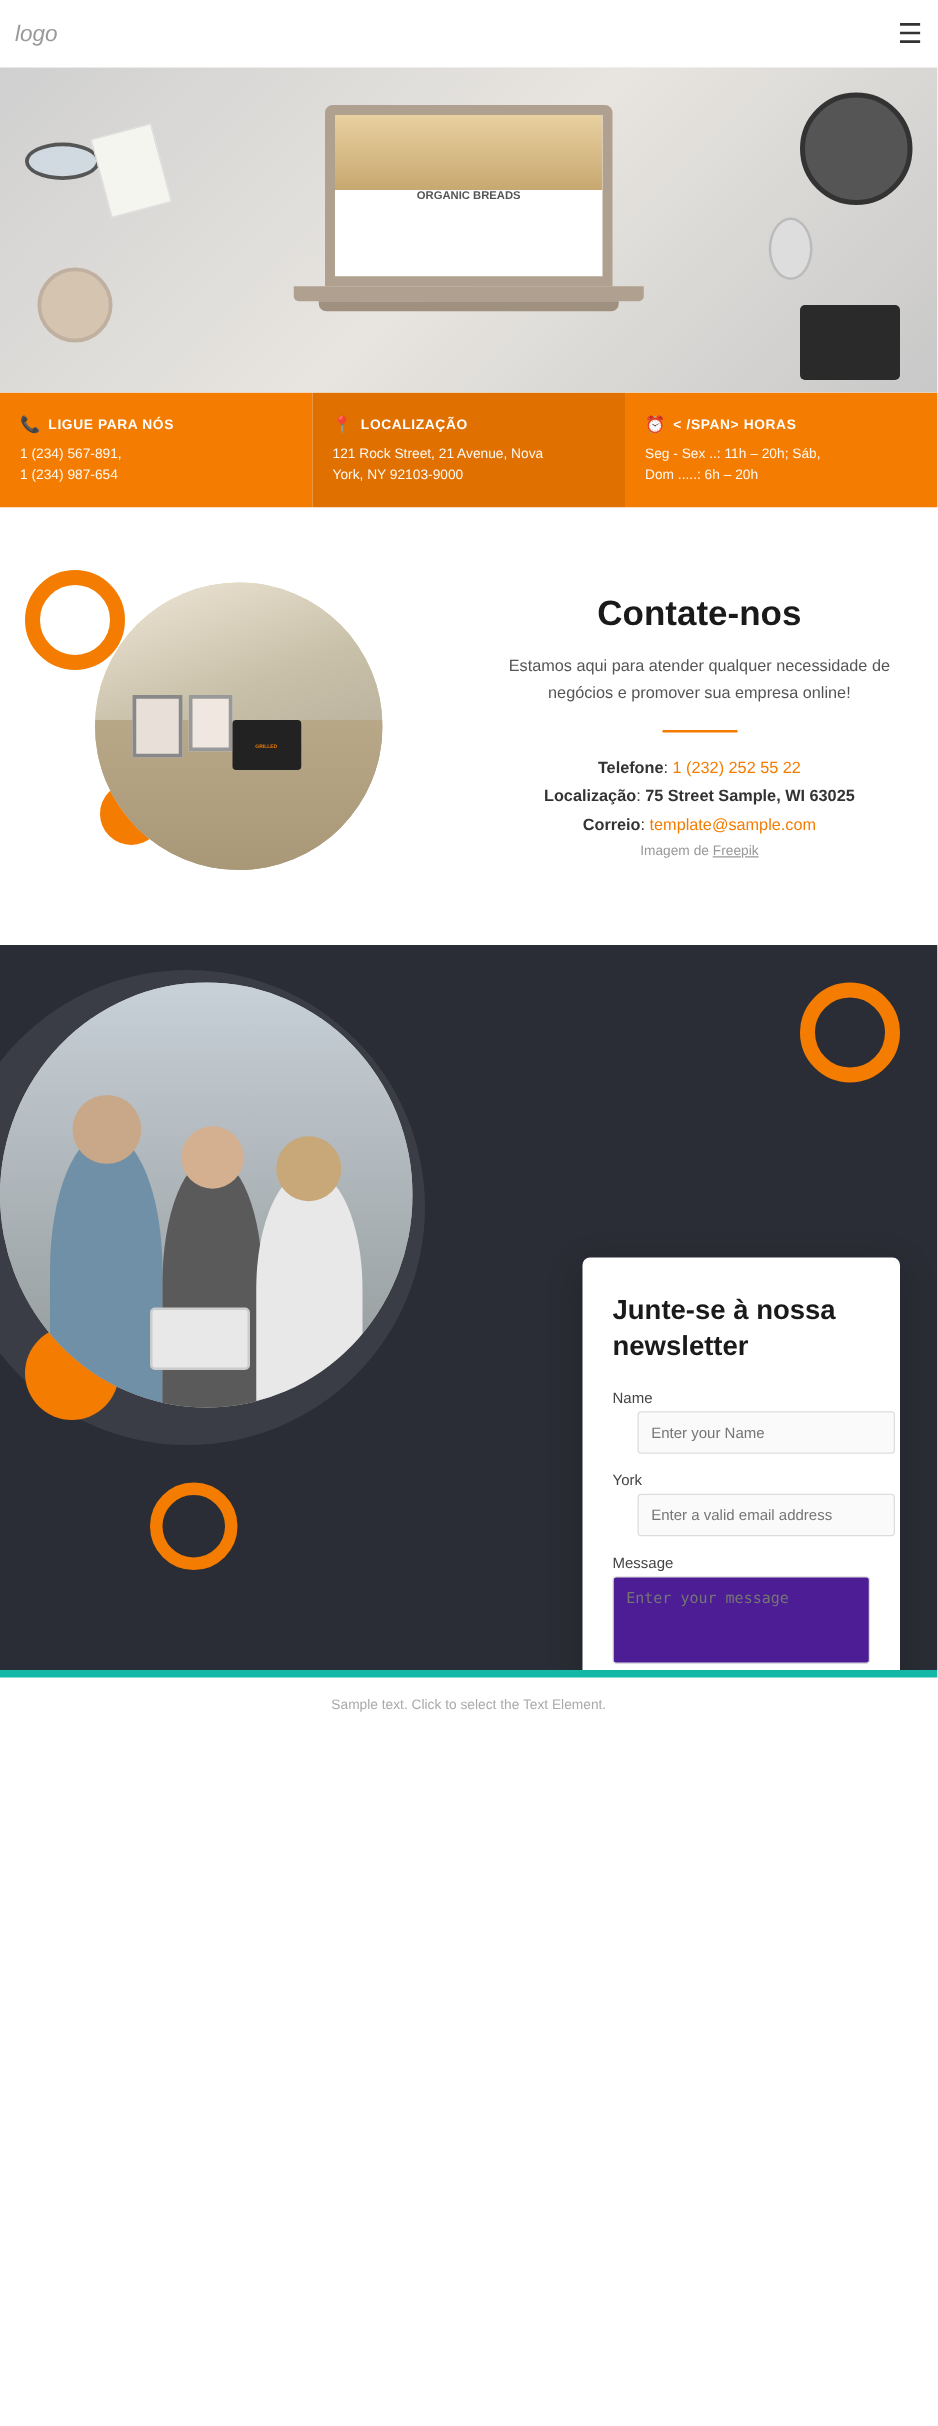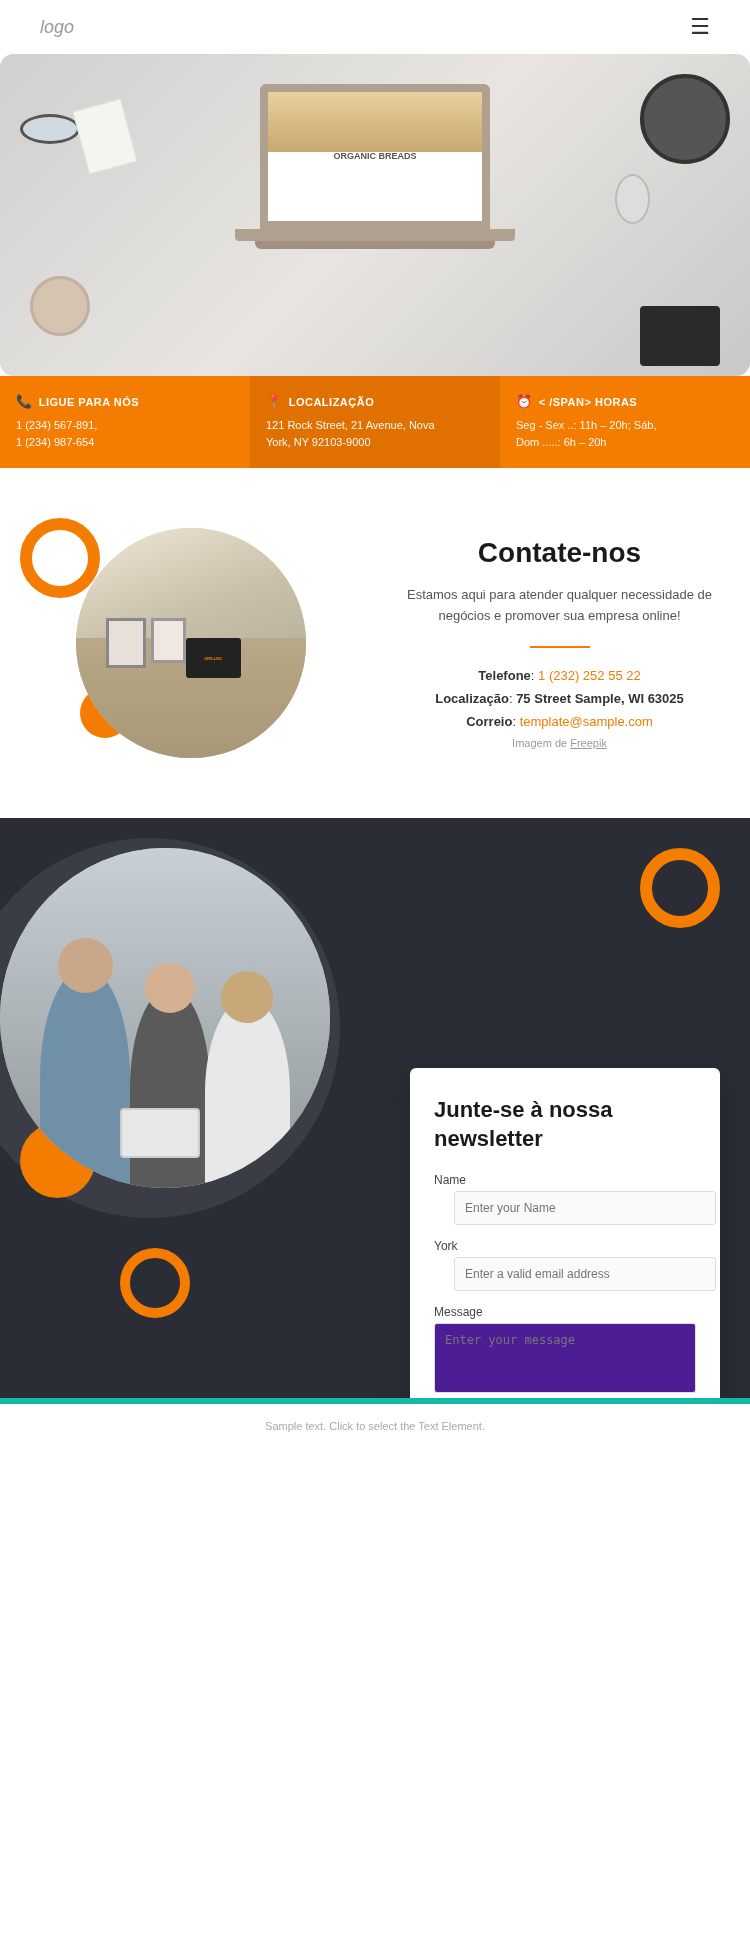--- a/index.html
+++ b/index.html
@@ -3,45 +3,44 @@
   <meta charset="utf-8">
   <style>
     * { margin: 0; padding: 0; box-sizing: border-box; }
     body { font-family: 'Arial', sans-serif; width: 750px; background: #fff; overflow-x: hidden; }
 
     
     .header {
       display: flex;
       justify-content: space-between;
       align-items: center;
-      padding: 14px 40px;
+      padding: 14px 12px;
       background: #fff;
     }
     .header-logo {
       font-size: 18px;
       color: #999;
       font-style: italic;
     }
     .hamburger-icon {
       font-size: 22px;
       color: #333;
       cursor: pointer;
     }
 
     
     .hero {
       width: 100%;
-      height: 322px;
+      height: 260px;
       background: #e8e8e8;
       position: relative;
       overflow: hidden;
       display: flex;
       align-items: center;
       justify-content: center;
-      border-radius: 14px;
     }
     .hero-bg {
       width: 100%;
       height: 100%;
       background: linear-gradient(135deg, #d0d0d0 0%, #e8e5e0 50%, #c8c8c8 100%);
       position: absolute;
       top: 0; left: 0;
     }
     
     .laptop {
@@ -446,21 +445,21 @@
       background: #e8e8e8;
       border-radius: 4px;
       border: 2px solid #ccc;
     }
 
     
     .newsletter-card {
       position: absolute;
       top: 250px;
       right: 30px;
-      width: 310px;
+      width: 254px;
       background: #fff;
       border-radius: 6px;
       padding: 28px 24px 20px 24px;
       box-shadow: 0 8px 30px rgba(0,0,0,0.2);
     }
     .newsletter-title {
       font-size: 22px;
       font-weight: bold;
       color: #1a1a1a;
       margin-bottom: 20px;

